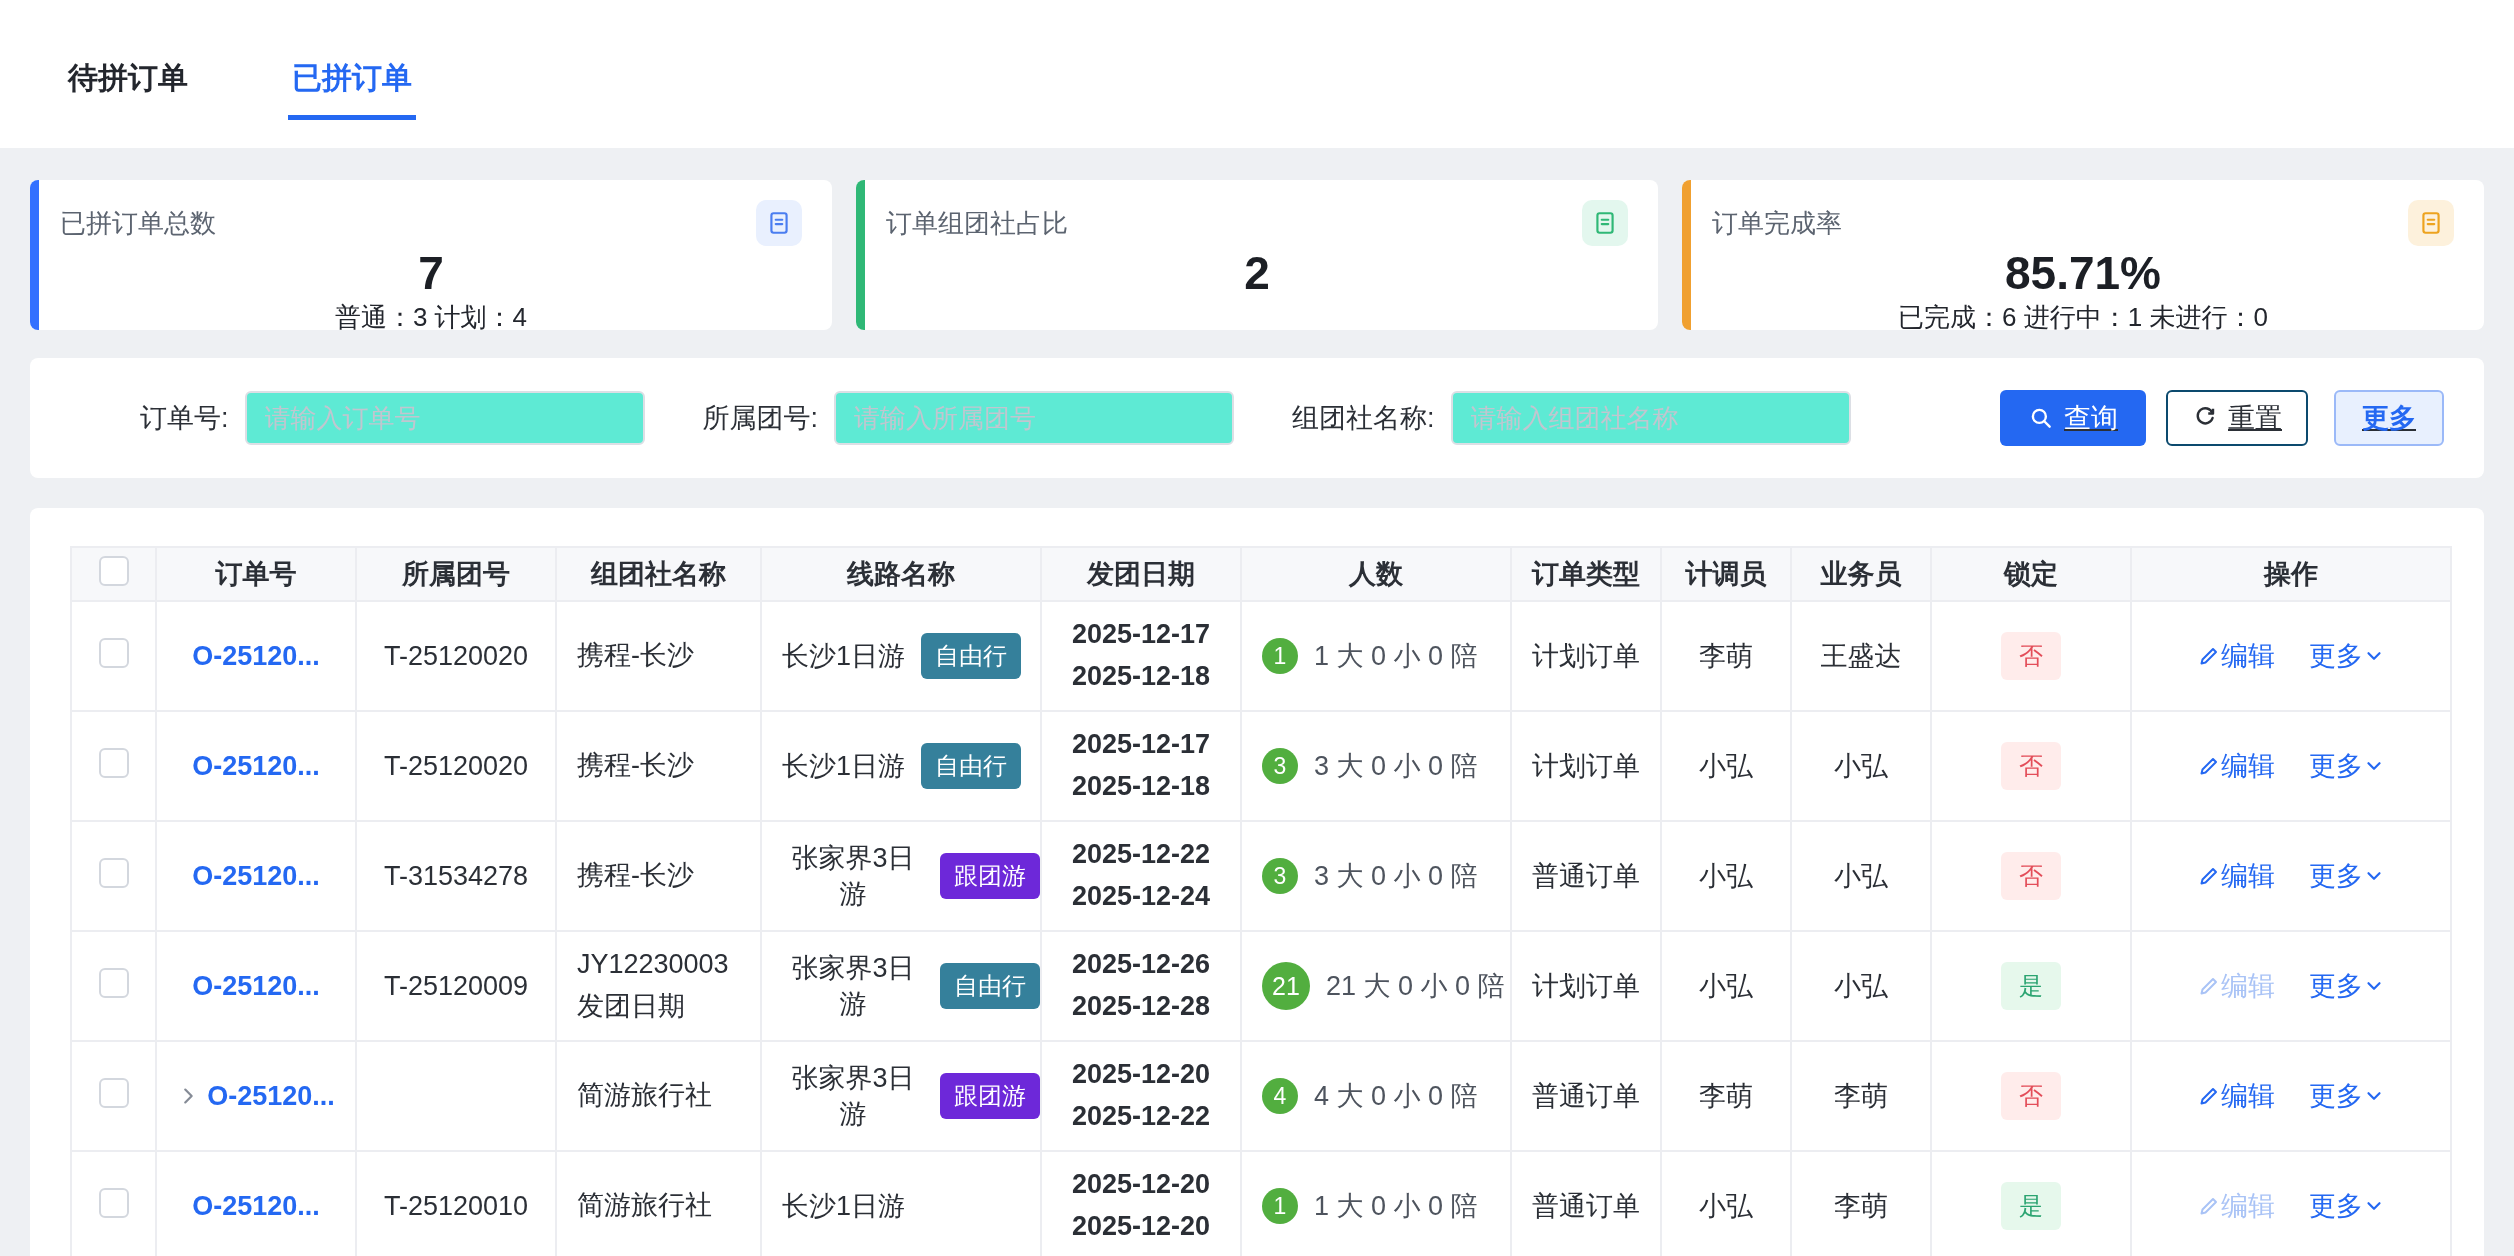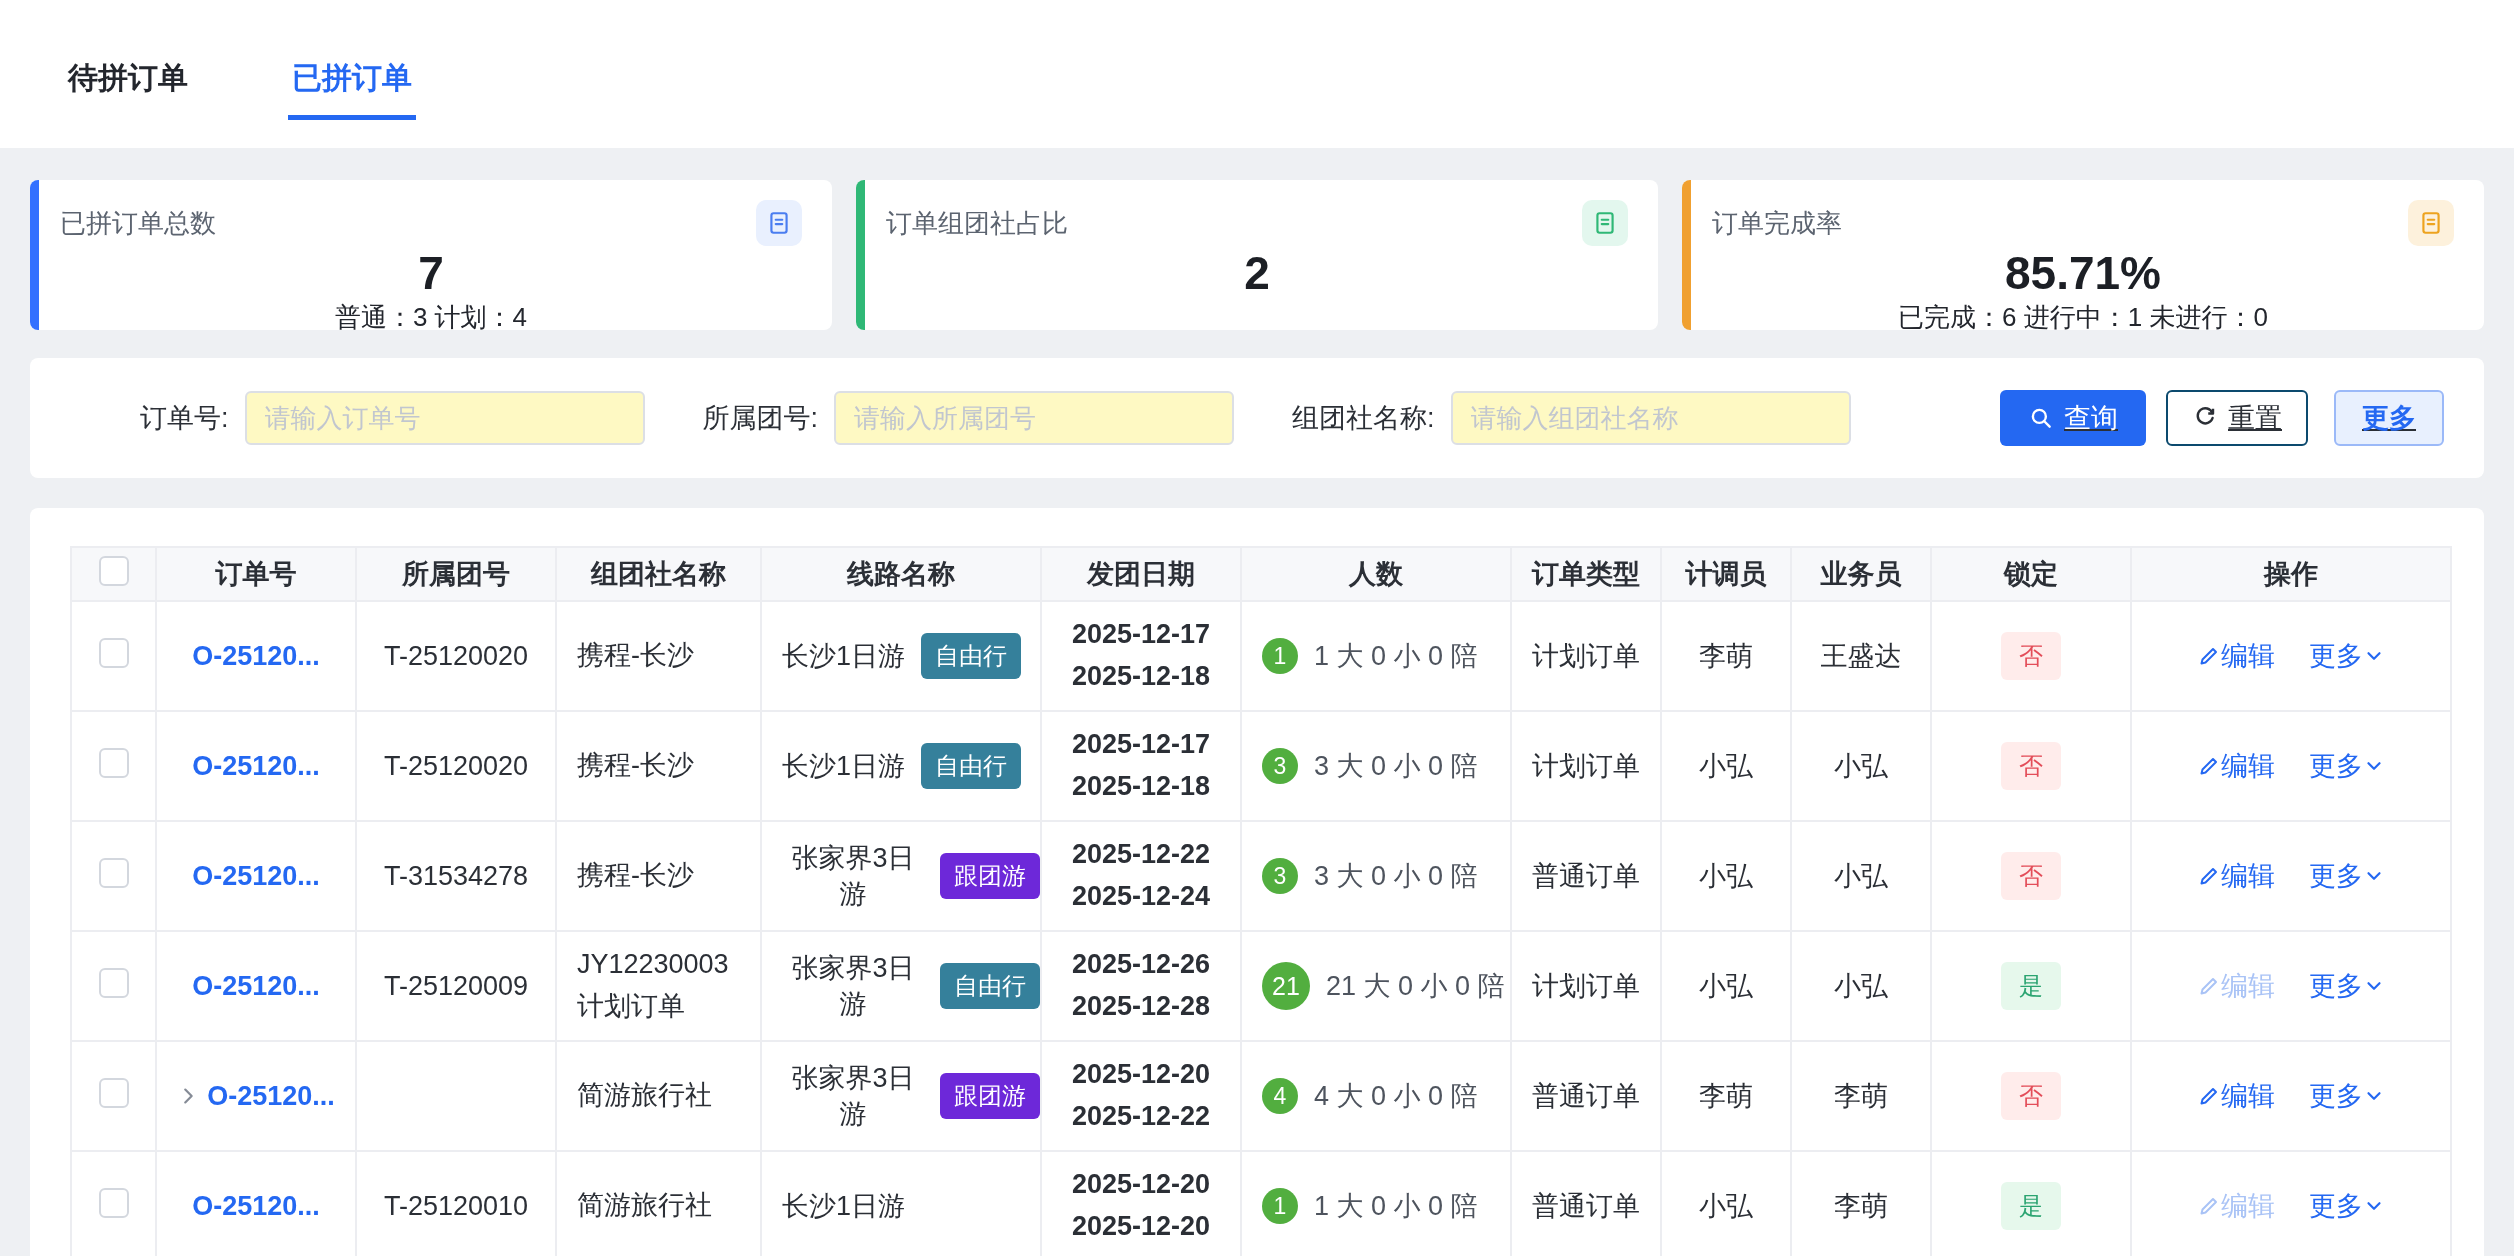--- a/index.html
+++ b/index.html
@@ -37,21 +37,21 @@
   .card-value { flex:1; display:flex; align-items:center; justify-content:center;
                 font-size:46px; font-weight:700; color:#1c1f25; }
   .card-sub { text-align:center; font-size:26px; color:#23262d; font-weight:500; min-height:32px; }
 
   
   .filter { margin-top:28px; background:#fff; border-radius:8px; height:120px;
             display:flex; align-items:center; padding:0 40px 0 110px; }
   .fgroup { display:flex; align-items:center; margin-right:58px; }
   .flabel { font-size:27px; color:#2b2f36; margin-right:16px; white-space:nowrap; }
   .finput { width:400px; height:54px; border:2px solid #dcdfe5; border-radius:6px;
-            padding:0 18px; font-size:26px; color:#333; background:#fef9c3; outline:none; }
+            padding:0 18px; font-size:26px; color:#333; background:#5eead4; outline:none; }
   .finput::placeholder { color:#c1c6cf; }
   .btns { margin-left:auto; display:flex; align-items:center;text-decoration:underline; }
   .btn { height:56px; border-radius:6px; font-size:27px; display:inline-flex; align-items:center;
          justify-content:center; gap:10px; cursor:pointer; white-space:nowrap; }
   .btn-primary { background:#2468f2; color:#fff; border:none; padding:0 28px; }
   .btn-plain { background:#fff; color:#2b2f36; border:2px solid #0c4a6e; padding:0 24px; margin-left:20px; }
   .btn-more { background:#e8f0fe; color:#2468f2; border:2px solid #9bb9f8; padding:0 26px; margin-left:26px; font-weight:600; }
 
   
   .table-card { margin-top:30px; background:#fff; border-radius:8px; padding:38px 40px; }
@@ -382,21 +382,21 @@
   <tr>
     <td><span class="checkbox"></span></td>
     <td>
       <div class="order-cell">
 
         <a class="order-link">O-25120...</a>
       </div>
     </td>
     <td>T-25120009</td>
     <td class="agency-cell">JY12230003
-计划订单</td>
+发团日期</td>
     <td>
       <div class="route-wrap">
         <span>张家界3日游</span>
         <span class="tag teal">自由行</span>
       </div>
     </td>
     <td class="dates">
       <div>2025-12-26</div>
       <div>2025-12-28</div>
     </td>

